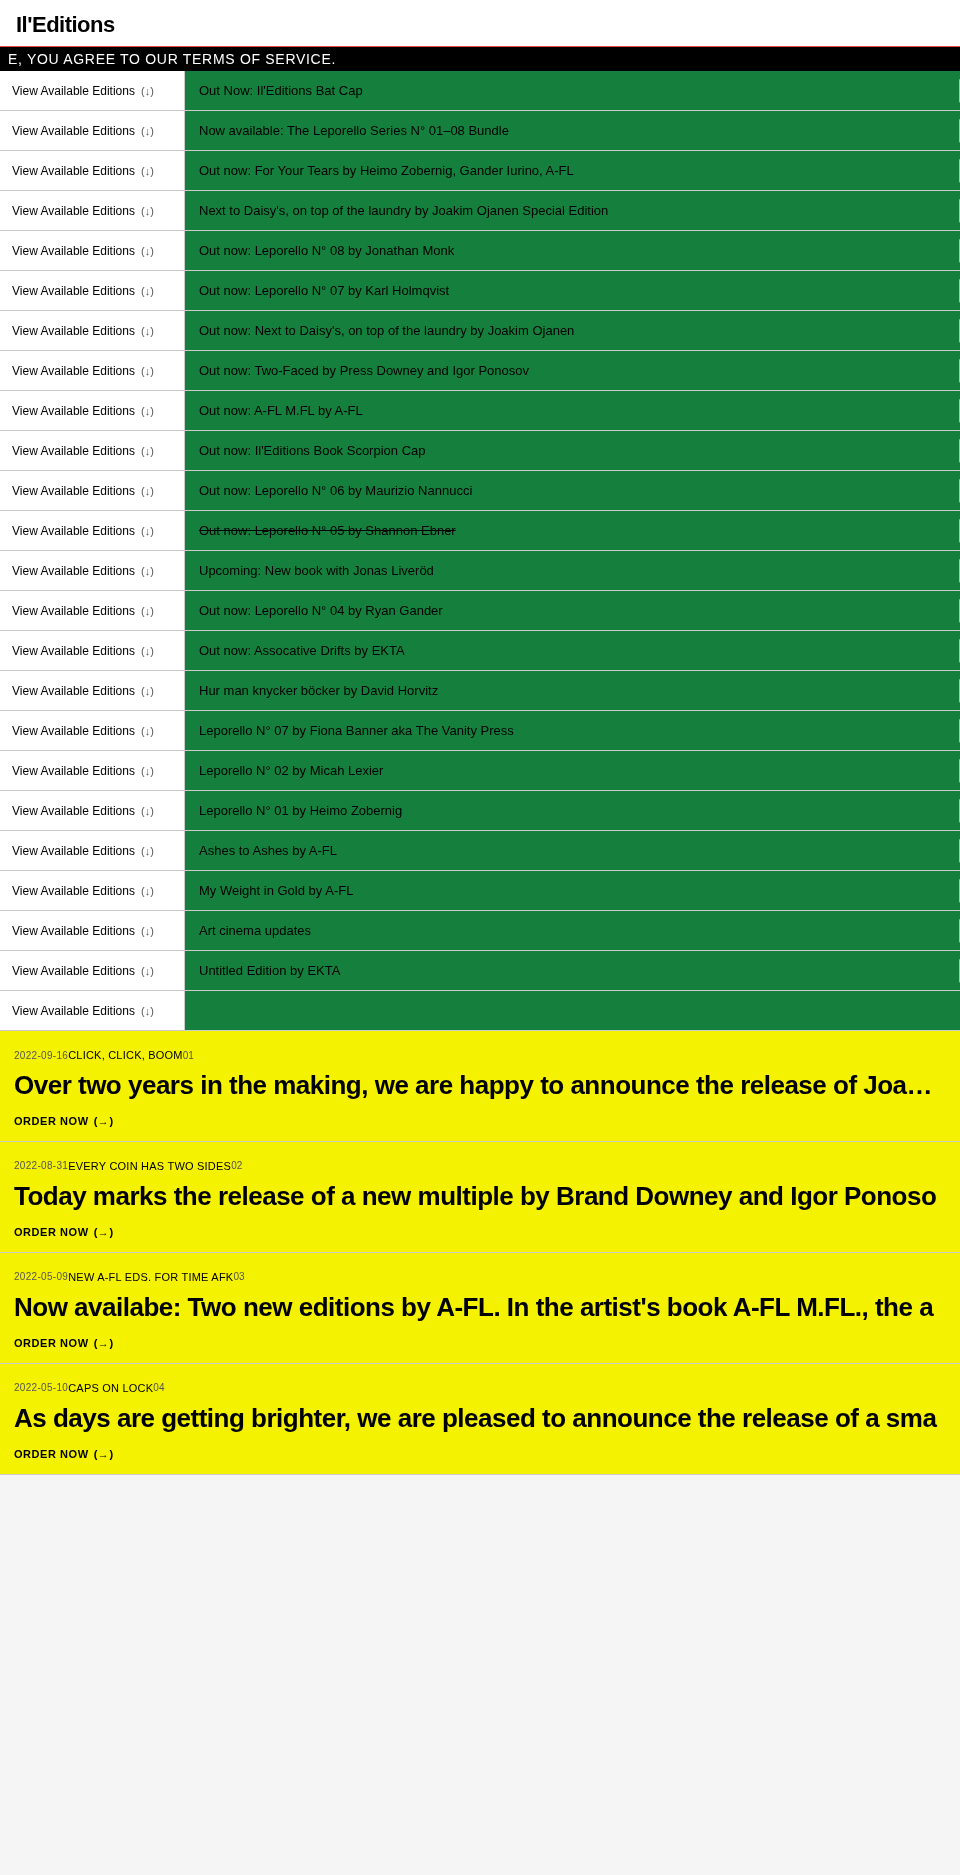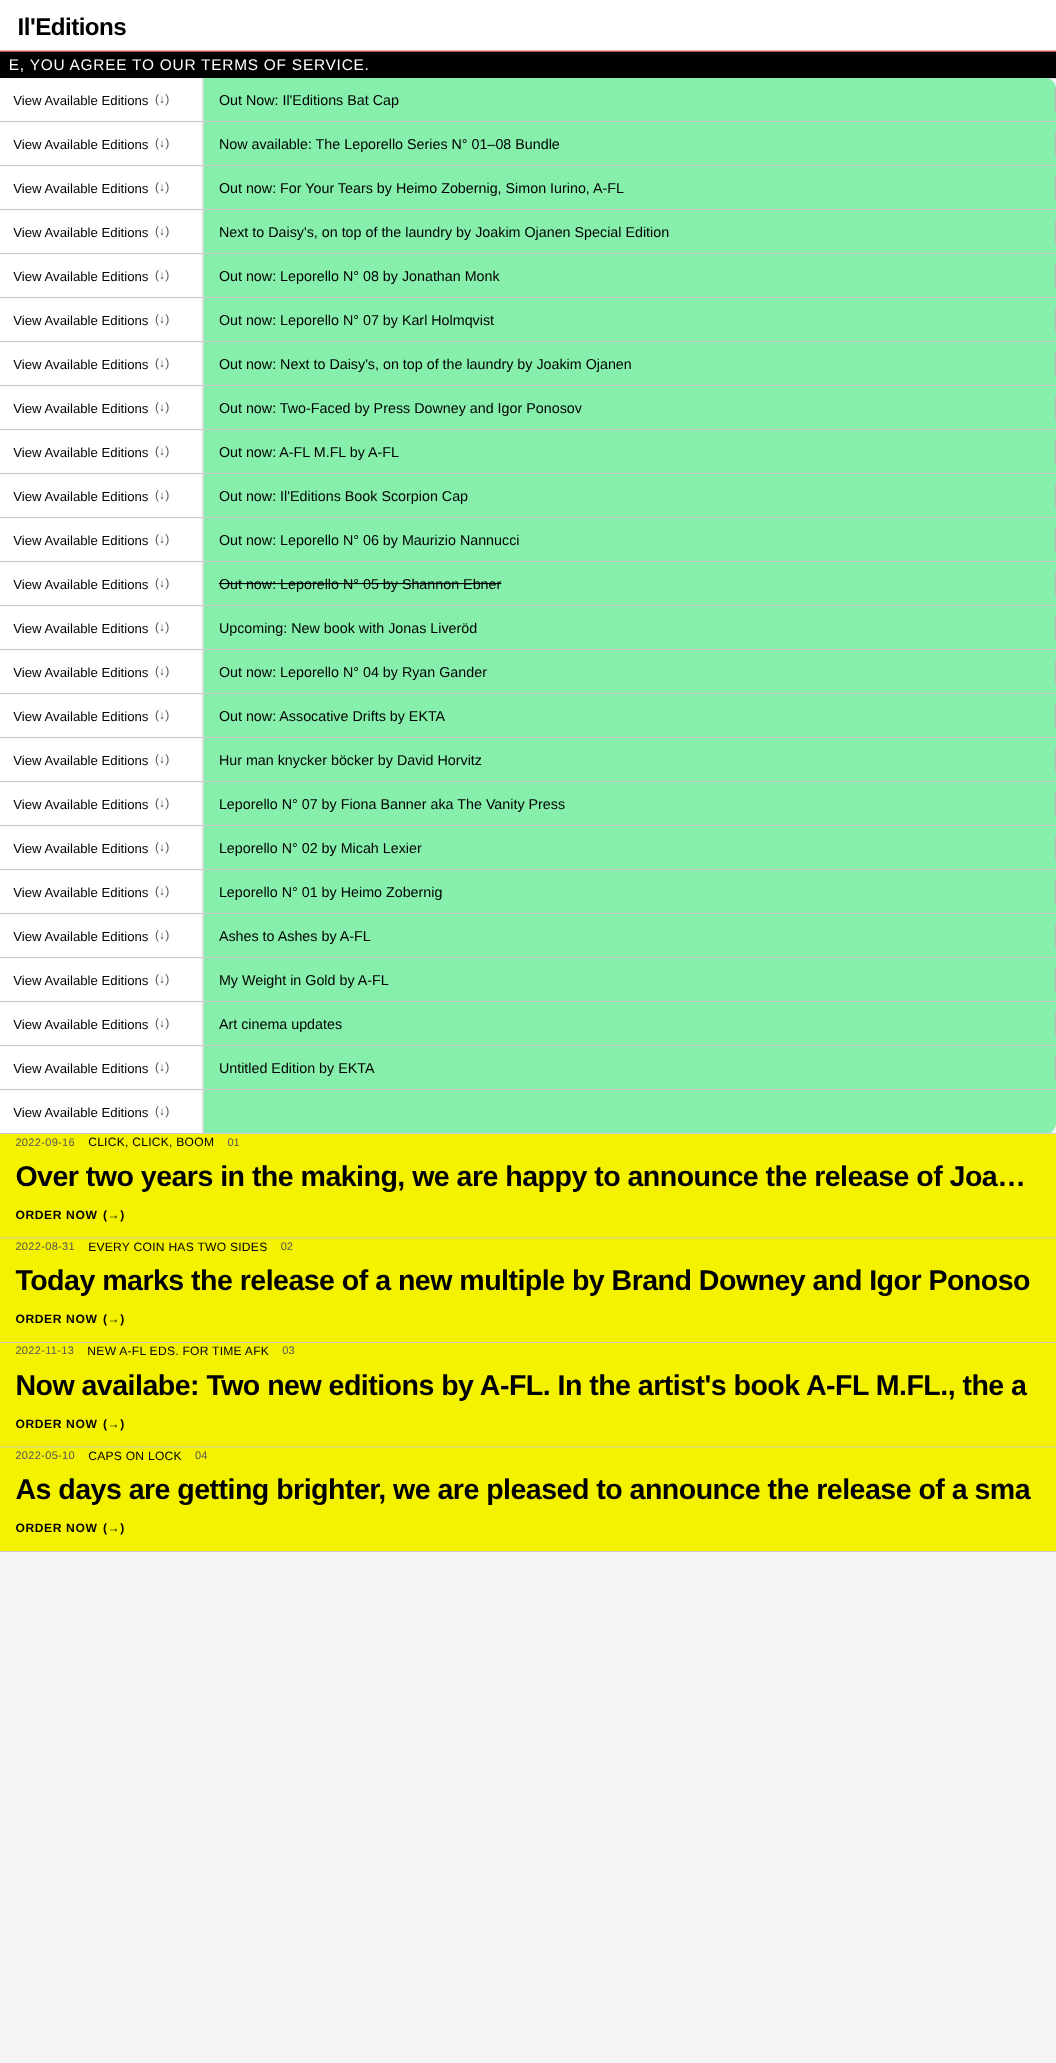--- a/index.html
+++ b/index.html
@@ -28,22 +28,21 @@
       color: #fff;
       font-size: 14px;
       padding: 4px 8px;
       letter-spacing: 0.05em;
       white-space: nowrap;
       overflow: hidden;
     }
 
     
     .ticker-section {
-      background: #86efac;
-      border-radius: 10px;
+      background: #15803d;
     }
     .ticker-row {
       display: flex;
       align-items: stretch;
       border-bottom: 1px solid #ccc;
       min-height: 40px;
     }
     .ticker-btn {
       display: flex;
       align-items: center;
@@ -92,24 +91,24 @@
       background: #f5f200;
     }
     .news-item {
       background: #f5f200;
       padding: 0;
       border-bottom: 1px solid #ccc;
     }
     .news-meta {
       display: flex;
       align-items: center;
-      padding: 2px 14px 4px 14px;
-      font-size: 11px;
-      color: #000;
-      gap: 12px;
+      padding: 18px 14px 4px 14px;
+      font-size: 11px;
+      color: #000;
+      gap: 0;
     }
     .news-date {
       font-size: 10px;
       color: #555;
       font-weight: 400;
       letter-spacing: 0.03em;
     }
     .news-number {
       font-size: 10px;
       color: #555;
@@ -175,21 +174,21 @@
         <span>View Available Editions</span>
         <span class="arrow"> (↓)</span>
       </button>
       <div class="ticker-text">Now available: The Leporello Series N° 01–08 Bundle</div>
     </div>
     <div class="ticker-row">
       <button class="ticker-btn">
         <span>View Available Editions</span>
         <span class="arrow"> (↓)</span>
       </button>
-      <div class="ticker-text">Out now: For Your Tears by Heimo Zobernig, Simon Iurino, A-FL</div>
+      <div class="ticker-text">Out now: For Your Tears by Heimo Zobernig, Gander Iurino, A-FL</div>
     </div>
     <div class="ticker-row">
       <button class="ticker-btn">
         <span>View Available Editions</span>
         <span class="arrow"> (↓)</span>
       </button>
       <div class="ticker-text">Next to Daisy's, on top of the laundry by Joakim Ojanen Special Edition</div>
     </div>
     <div class="ticker-row">
       <button class="ticker-btn">
@@ -345,21 +344,21 @@
       </button></div>
     <div class="news-item"><div class="news-meta">
         <span class="news-date">2022-08-31</span>
         <span class="news-tag">Every coin has two sides</span>
         <span class="news-number">02</span>
       </div><div class="news-headline">Today marks the release of a new multiple by Brand Downey and Igor Ponoso</div><button class="order-btn">
         <span>ORDER NOW</span>
         <span class="order-arrow">(→)</span>
       </button></div>
     <div class="news-item"><div class="news-meta">
-        <span class="news-date">2022-11-13</span>
+        <span class="news-date">2022-05-09</span>
         <span class="news-tag">NEW A-FL EDS. FOR TIME AFK</span>
         <span class="news-number">03</span>
       </div><div class="news-headline">Now availabe: Two new editions by A-FL. In the artist's book A-FL M.FL., the a</div><button class="order-btn">
         <span>ORDER NOW</span>
         <span class="order-arrow">(→)</span>
       </button></div>
     <div class="news-item"><div class="news-meta">
         <span class="news-date">2022-05-10</span>
         <span class="news-tag">CAPS ON LOCK</span>
         <span class="news-number">04</span>

